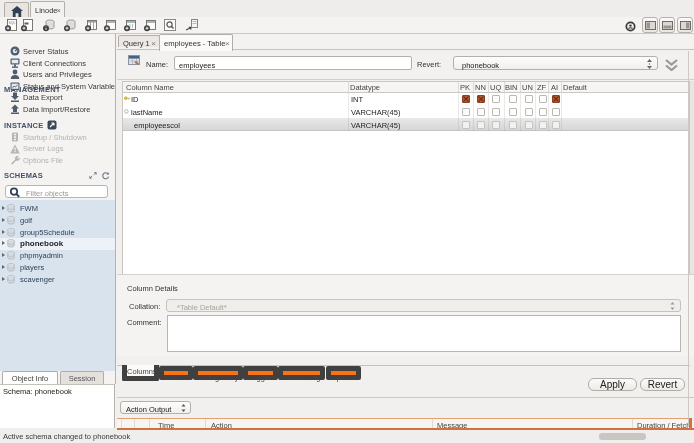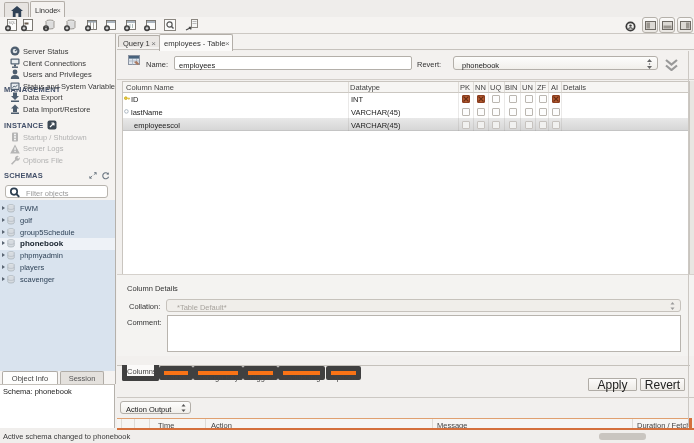--- a/index.html
+++ b/index.html
@@ -103,21 +103,21 @@
 
 #btabrow { position:absolute; left:117px; top:365px; width:577px; height:17px; }
 #btabline { position:absolute; left:0; top:0; width:573px; height:1px; background:#c5c1bb; }
 .btab { position:absolute; top:1px; height:14px; background:#f97316; border:5px solid #404040;
   border-radius:2px; font-size:7.5px; color:#444; text-align:center; }
 .btab span { position:relative; top:2px; }
 .btab.active { top:0; height:16px; background:#fbfaf9; border-top:none; border-radius:0 0 2px 2px; }
 
 
 .pbtn { position:absolute; height:13px; background:linear-gradient(#fcfbfa,#edeae6);
-  border:1px solid #b0aca6; border-radius:1px; font-size:12px; color:#222; text-align:center; line-height:12px; }
+  border:1px solid #b0aca6; border-radius:6px; font-size:10px; color:#222; text-align:center; line-height:12px; }
 
 
 #aout { position:absolute; left:117px; top:397px; width:577px; height:31px; background:#f2f0ee; border-top:1px solid #ccc8c3; }
 #aocombo { position:absolute; left:3px; top:3px; width:71px; height:13px;
   background:linear-gradient(#fdfdfc,#f1efeb); border:1px solid #b3afa9; border-radius:3px; }
 #aocombo .val { position:absolute; left:5px; top:2.5px; font-size:7.5px; color:#222; }
 #aohead { position:absolute; left:0px; top:20px; width:575px; height:11px; background:#f6f5f3;
   border-top:1px solid #e0a070; }
 #aoline { position:absolute; left:0; top:30px; width:577px; height:2px; background:#d4703c; }
 #aohead .h { position:absolute; top:1.5px; font-size:7.5px; color:#444; }
@@ -420,21 +420,21 @@
     <div id="ghead">
       <div class="gh" style="left:3px;">Column Name</div>
       <div class="gh" style="left:227px;">Datatype</div>
       <div class="gh" style="left:337px;">PK</div>
       <div class="gh" style="left:352px;">NN</div>
       <div class="gh" style="left:367px;">UQ</div>
       <div class="gh" style="left:382px;">BIN</div>
       <div class="gh" style="left:399px;">UN</div>
       <div class="gh" style="left:414px;">ZF</div>
       <div class="gh" style="left:428px;">AI</div>
-      <div class="gh" style="left:440px;">Details</div>
+      <div class="gh" style="left:440px;">Default</div>
     <div class="gvline" style="left: 225px;"></div>
         <div class="gvline" style="left: 335px;"></div>
         <div class="gvline" style="left: 350px;"></div>
         <div class="gvline" style="left: 365px;"></div>
         <div class="gvline" style="left: 381px;"></div>
         <div class="gvline" style="left: 397px;"></div>
         <div class="gvline" style="left: 412px;"></div>
         <div class="gvline" style="left: 425px;"></div>
         <div class="gvline" style="left: 438px;"></div>
       </div>

